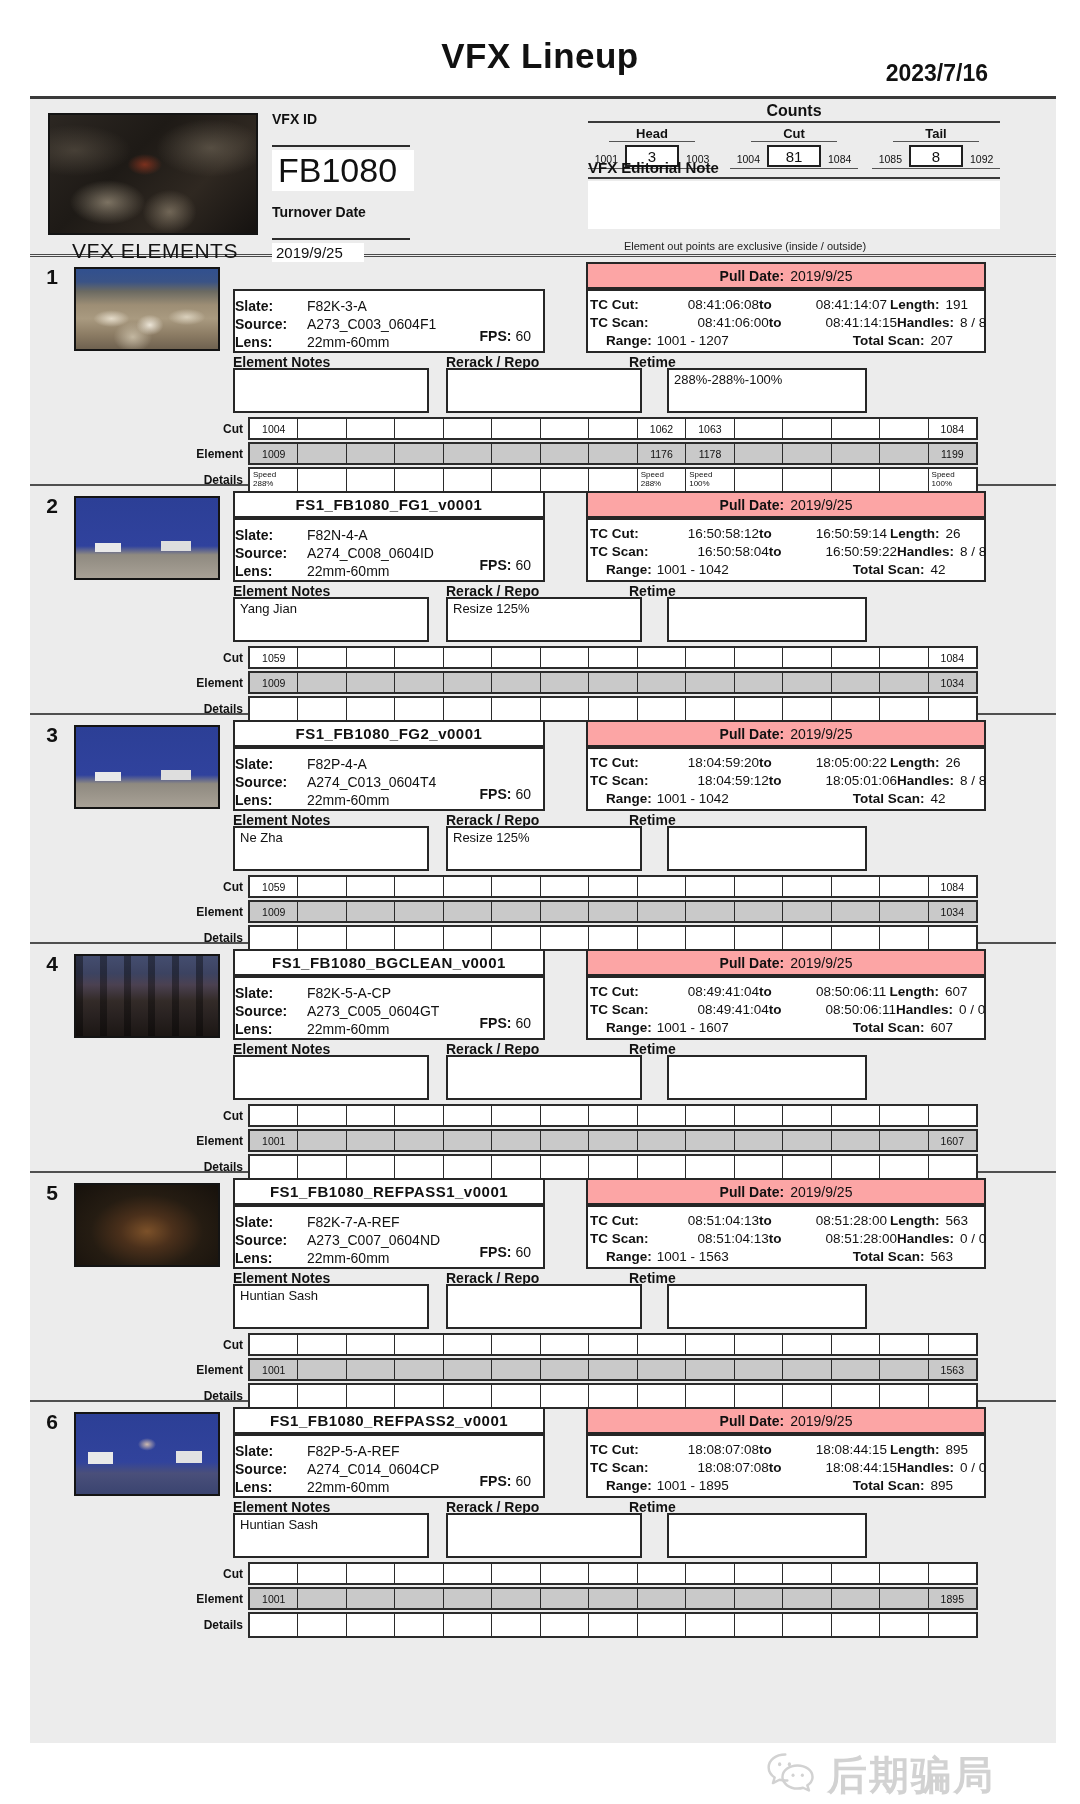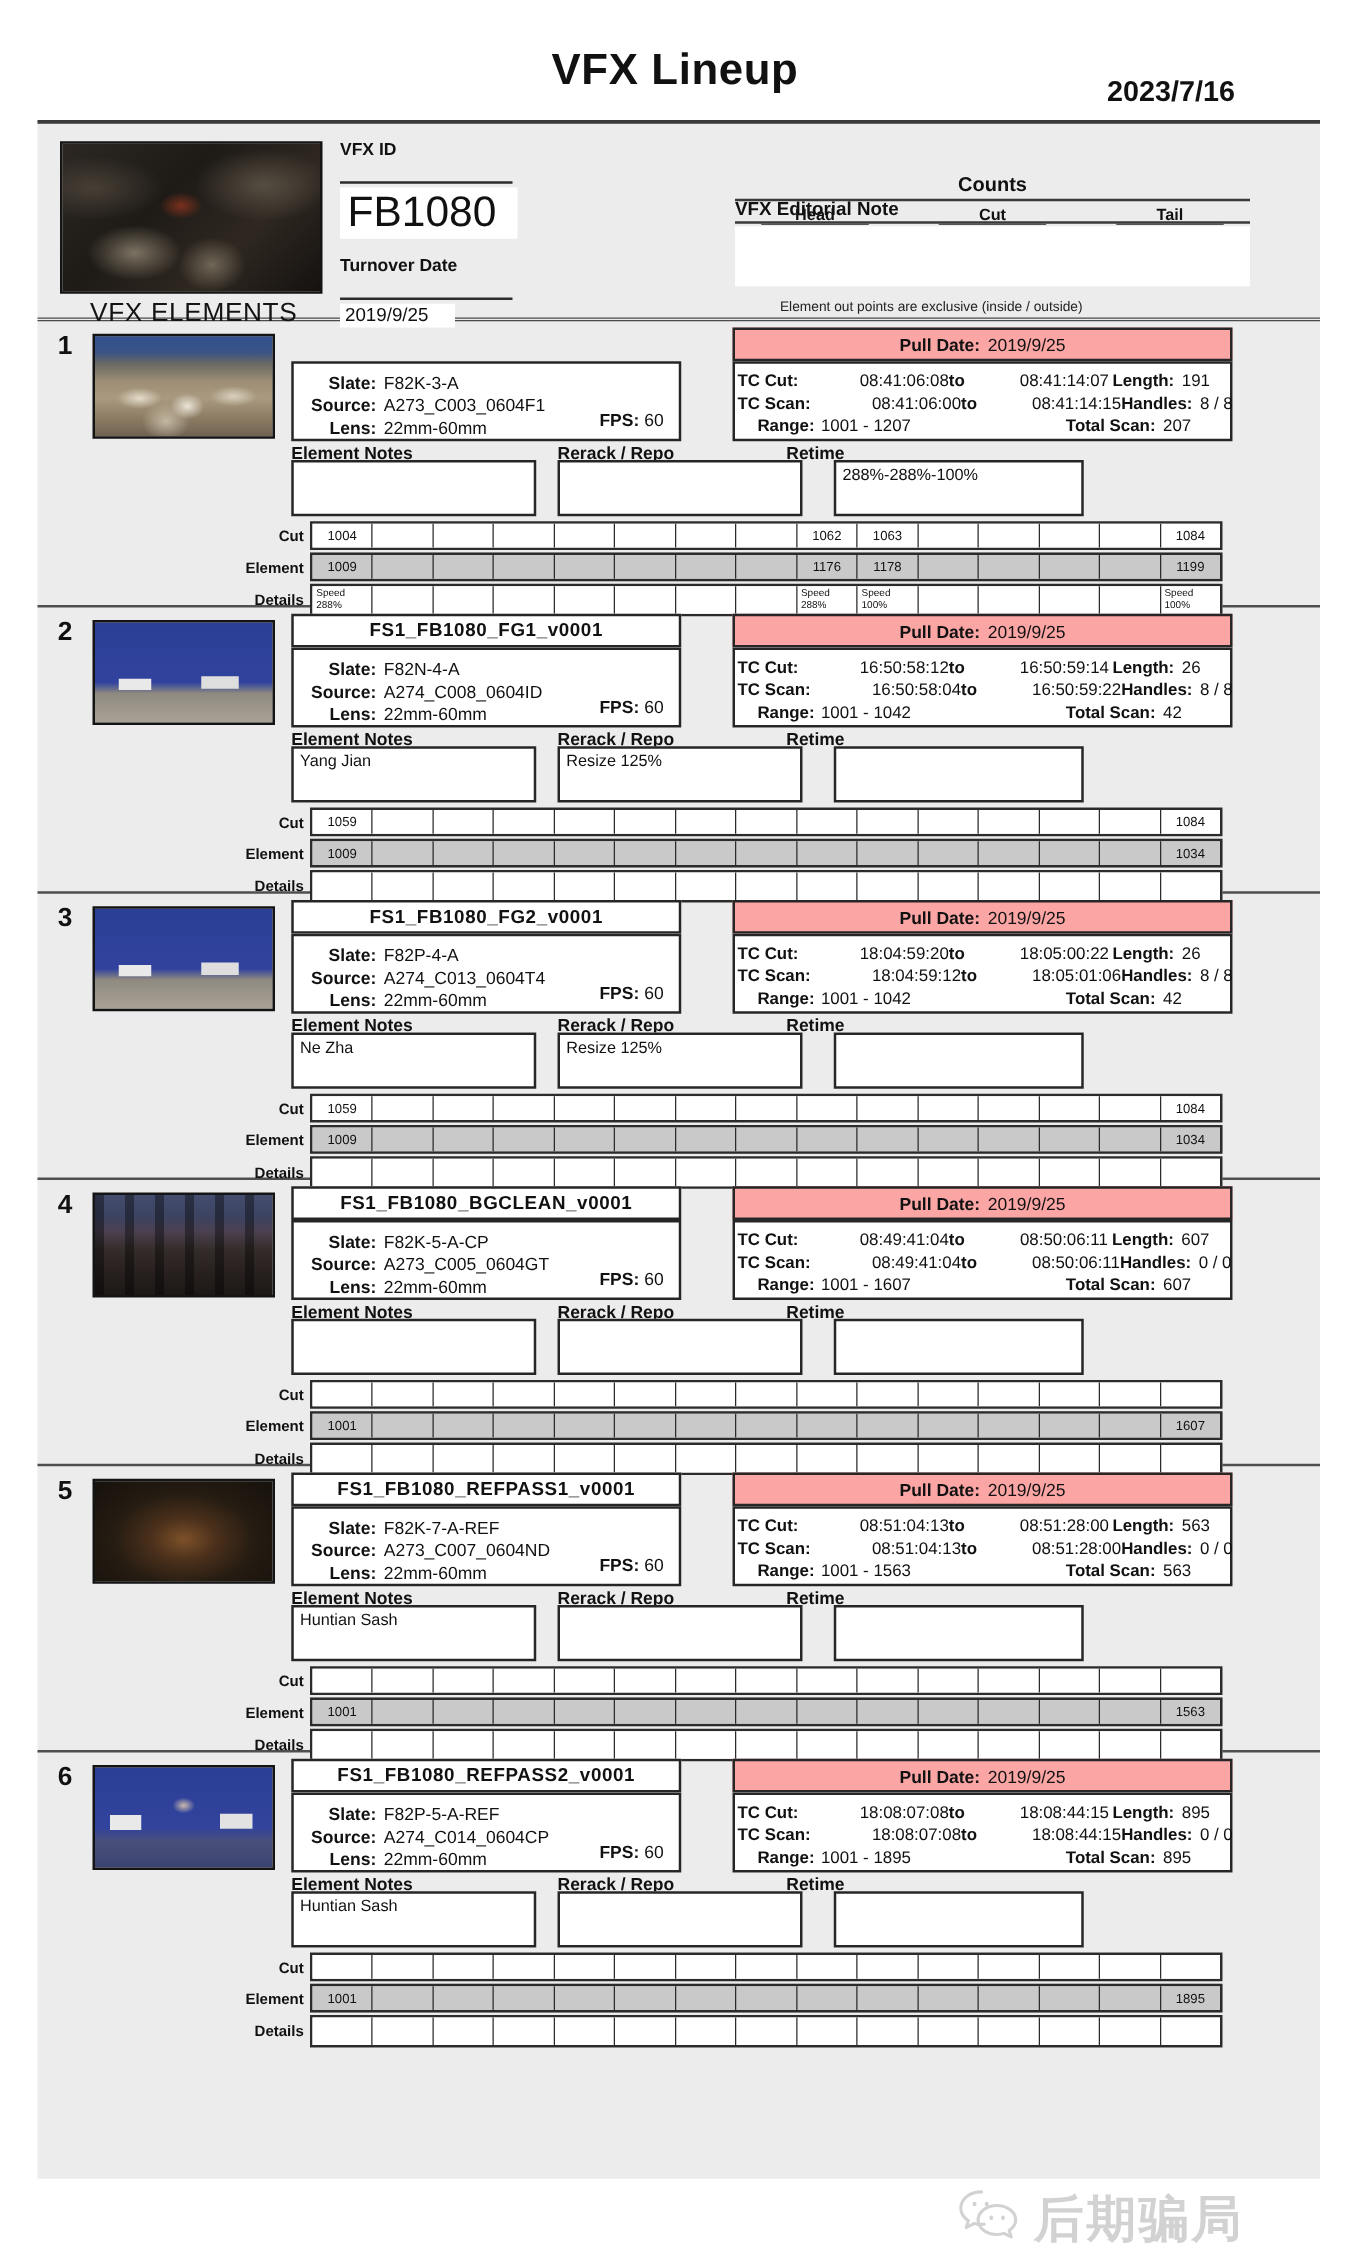--- a/index.html
+++ b/index.html
@@ -51,21 +51,21 @@
   .vfx-id-block { position:absolute; left:242px; top:12px; }
   .small-label {
     font-weight:bold; font-size:14px; padding-bottom:18px;
     border-bottom:2px solid #2c2c2c;
   }
   .vfx-id-block .small-label { width:138px; }
   .vfx-id-value { background:#fff; width:142px; margin-top:3px; padding:1px 6px; font-size:34px; }
   .turnover-label { width:122px; margin-top:13px; }
   .turnover-value { background:#fff; width:92px; margin-top:3px; padding:1px 4px; font-size:15px; }
 
-  .counts { position:absolute; left:558px; top:3px; width:412px;margin-top:38px; }
+  .counts { position:absolute; left:558px; top:3px; width:412px; }
   .counts-title {
     text-align:center; font-size:16px; font-weight:bold;
     border-bottom:2px solid #3a3a3a; padding-bottom:1px;
   }
   .counts-row { display:flex; justify-content:space-between; margin-top:3px; }
   .count-group { width:128px; }
   .count-label {
     font-weight:bold; font-size:13px; text-align:center;
     width:86px; margin:0 auto; border-bottom:1px solid #555;
   }
@@ -129,21 +129,21 @@
     position:absolute; left:203px; top:5px; width:312px; height:27px;
     background:#fff; border:2px solid #262626;
     display:flex; align-items:center; justify-content:center;
     font-weight:bold; font-size:15px; letter-spacing:0.5px;
   }
   .el-info-box {
     position:absolute; left:203px; top:32px; width:312px; height:64px;
     background:#fff; border:2px solid #262626; padding:6px 6px 4px 0;
   }
   .info-row { display:flex; font-size:14px; line-height:18px; }
-  .info-label { width:72px; text-align:right; font-weight:bold; padding-right:6px; white-space:nowrap; }
+  .info-label { width:72px; font-weight:bold; padding-right:6px; white-space:nowrap; }
   .info-value { white-space:nowrap; }
   .fps { position:absolute; right:12px; bottom:7px; font-size:14px; }
   .fps .fps-label { font-weight:bold; padding-right:4px; }
 
   .el-pull-box {
     position:absolute; left:556px; top:5px; width:400px; height:27px;
     background:#fca5a5; border:2px solid #262626;
     display:flex; align-items:center; justify-content:center; font-size:14px;
   }
   .el-pull-box .b { padding-right:6px; }

